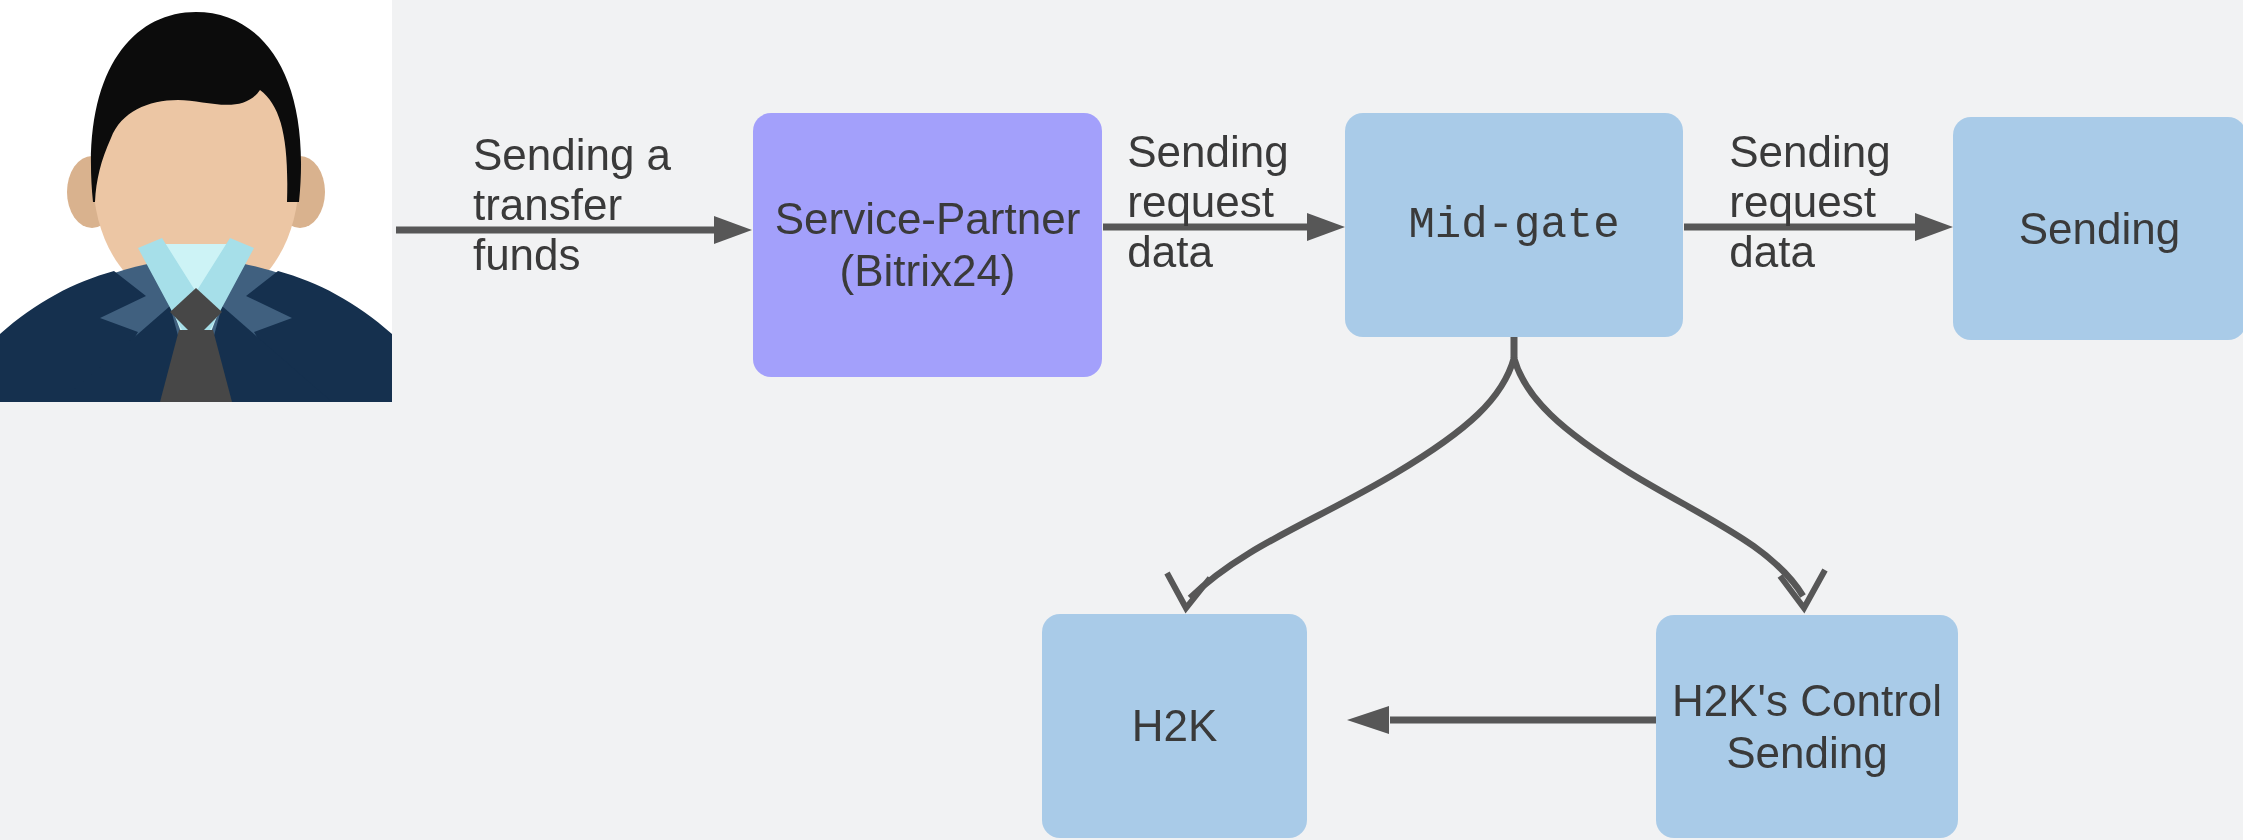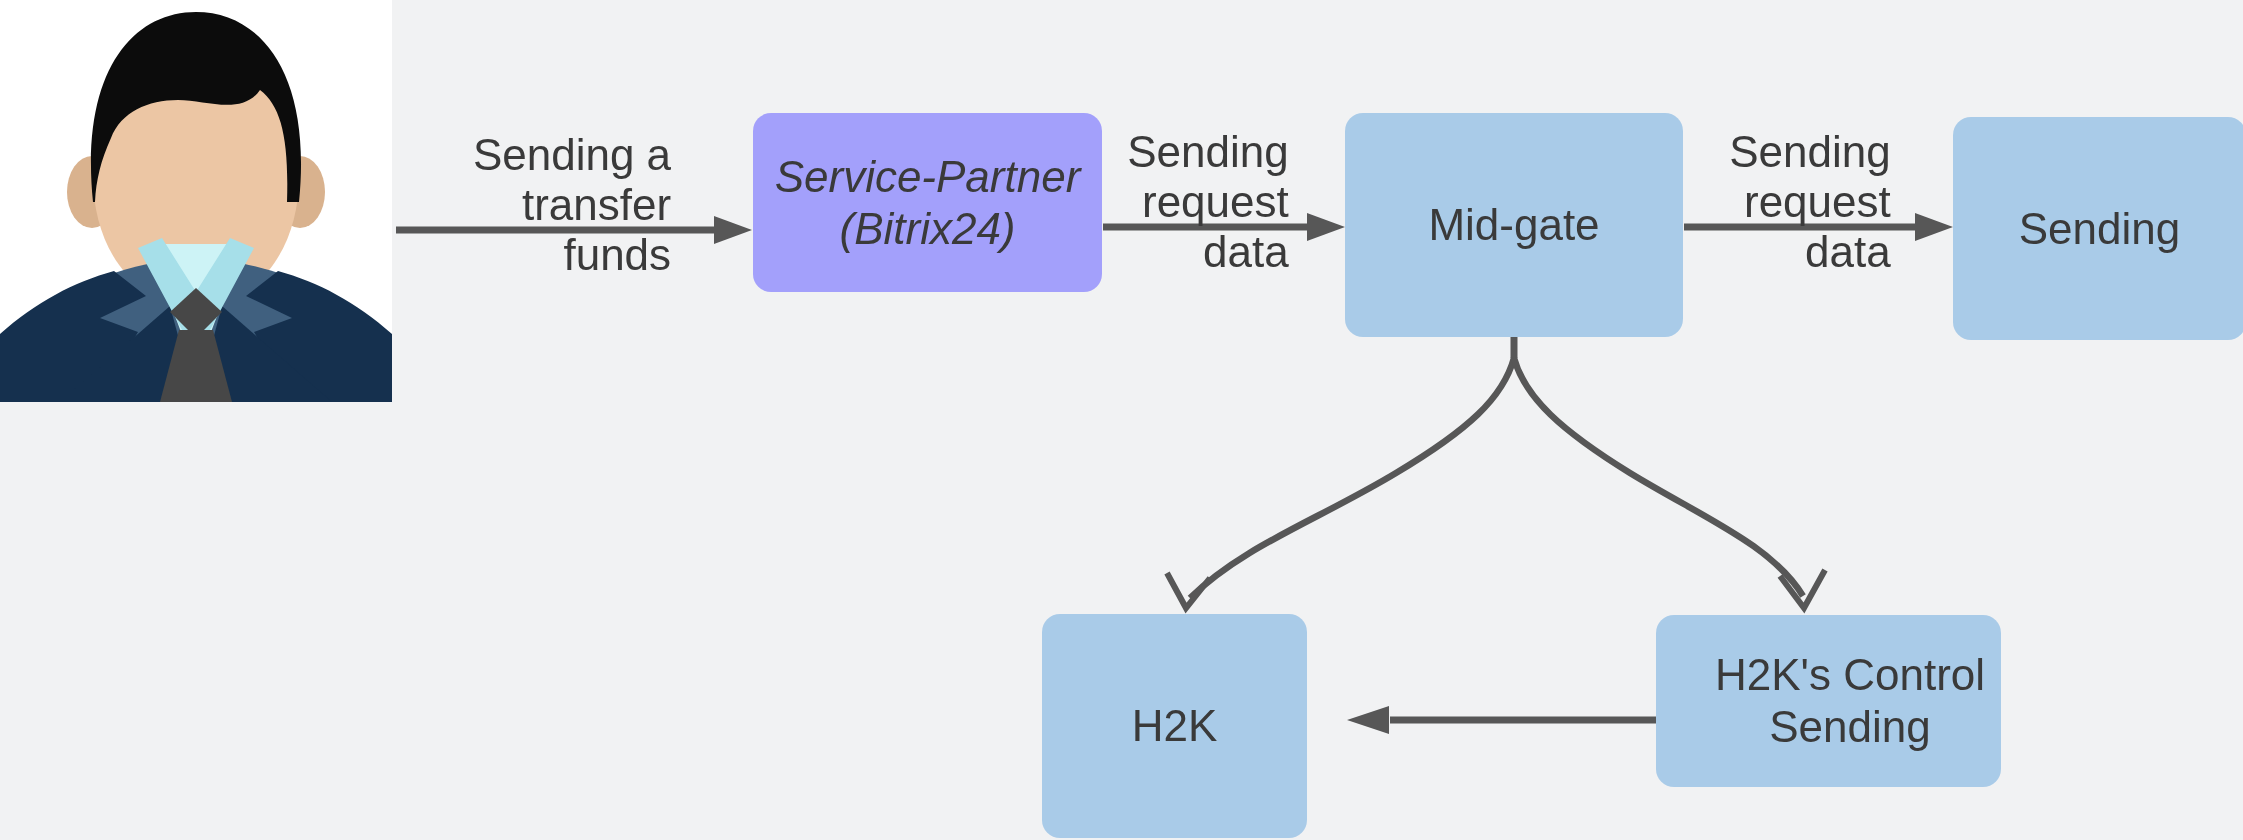--- a/index.html
+++ b/index.html
@@ -19,31 +19,31 @@
     position:absolute;
     border-radius:18px;
     display:flex;flex-direction:column;
     align-items:center;justify-content:center;
     text-align:center;
     color:#3a3a3a;
     font-size:44px;line-height:52px;
   }
   .node.blue{background:#a9cbe8;}
   .node.purple{background:#a3a0fb;}
-  .node-service-partner{left:753px;top:113px;width:349px;height:179px;font-style:italic;}
-  .node-mid-gate{left:1345px;top:113px;width:338px;height:224px;}
+  .node-service-partner{left:753px;top:113px;width:349px;height:264px;}
+  .node-mid-gate{left:1345px;top:113px;width:338px;height:224px;font-family:Liberation Mono, monospace;}
   .node-blackbox{left:1953px;top:117px;width:293px;height:223px;}
   .node-h2k-application{left:1042px;top:614px;width:265px;height:224px;}
-  .node-control-server{left:1656px;top:615px;width:302px;height:172px;padding-left:43px;}
+  .node-control-server{left:1656px;top:615px;width:302px;height:223px;}
   .edge-label{
     position:absolute;
     transform:translateX(-50%);
     color:#3a3a3a;
     font-size:44px;line-height:50px;
-    text-align:right;
+    text-align:left;
     white-space:nowrap;
   }
   .edge-label span{display:block;}
   .label-funds{left:572px;top:130px;}
   .label-request1{left:1208px;top:127px;}
   .label-request2{left:1810px;top:127px;}
   svg.arrows{position:absolute;left:0;top:0;width:2243px;height:840px;pointer-events:none;}
 </style>
 </head>
 <body>

